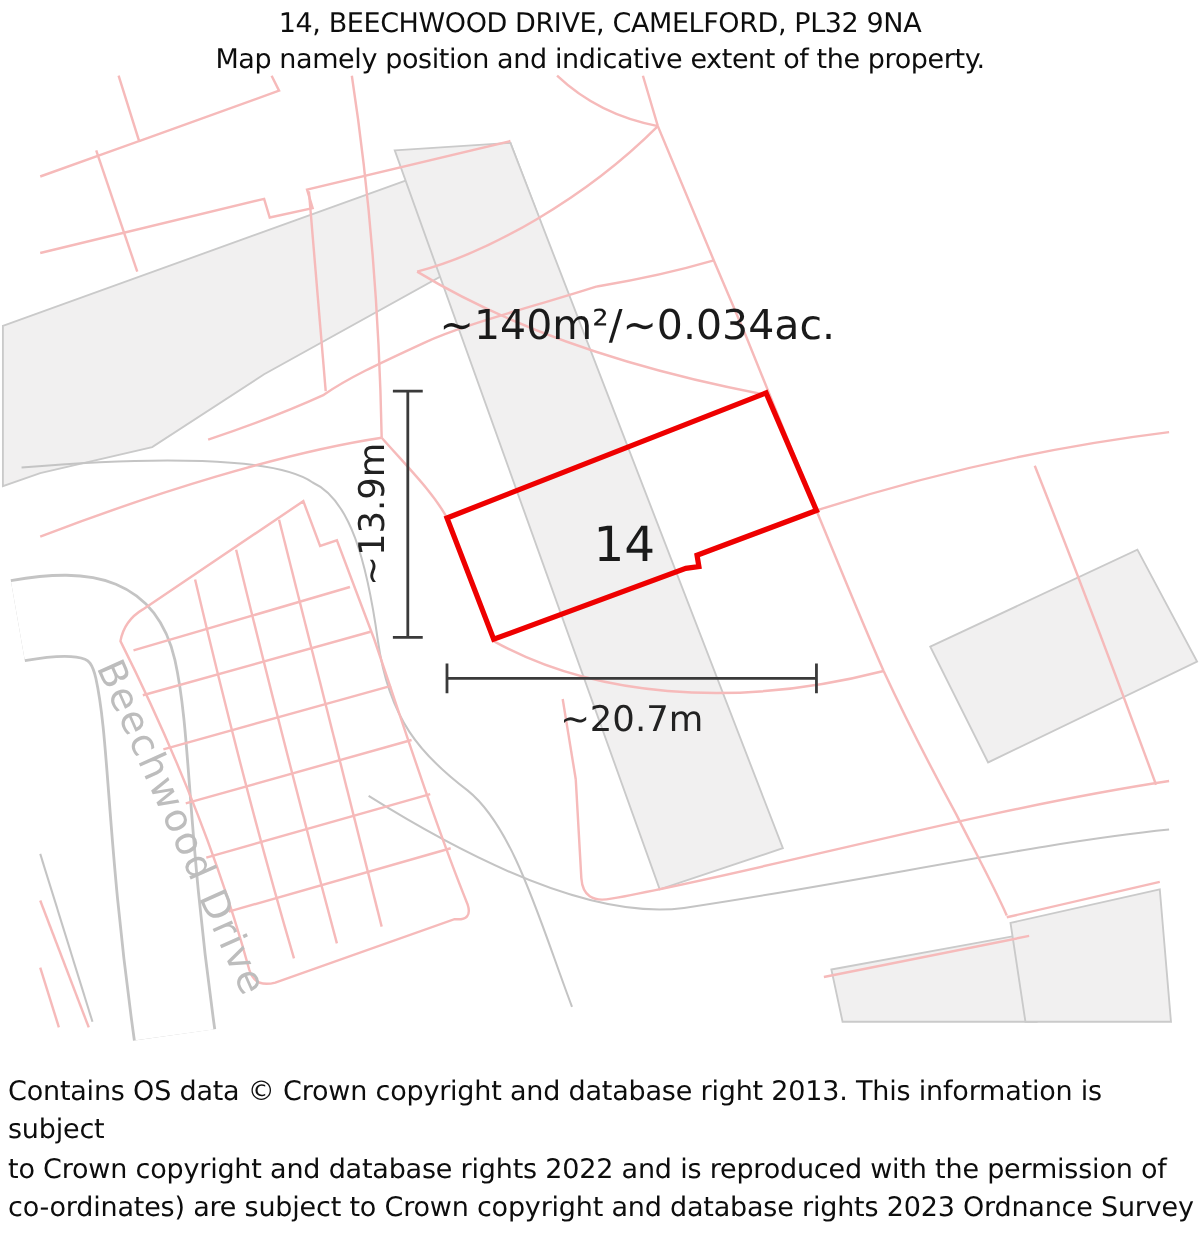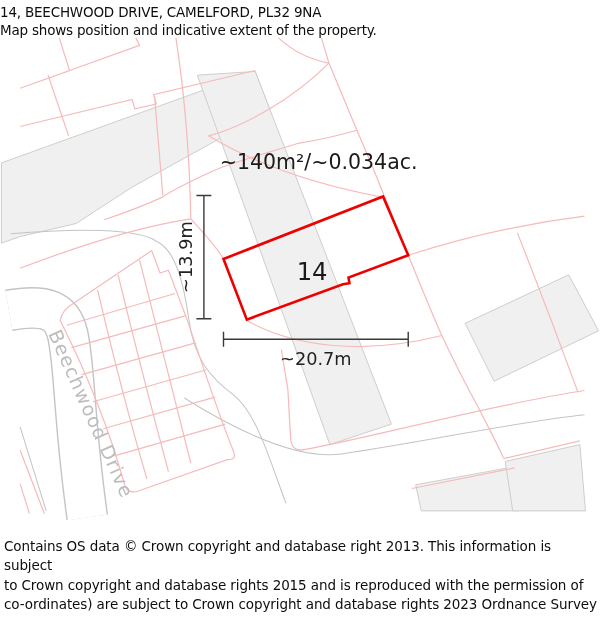--- a/index.html
+++ b/index.html
@@ -3,21 +3,21 @@
 <meta charset="utf-8">
 <style>
   html,body{margin:0;padding:0;}
   body{
     width:600px;height:625px;position:relative;overflow:hidden;
     background:#ffffff;
     font-family:"DejaVu Sans","Liberation Sans",sans-serif;
     color:#111;
   }
   .header{
-    position:absolute;top:3px;left:0;width:600px;text-align:left;
+    position:absolute;top:3px;left:0;width:600px;text-align:center;
     font-size:13.5px;line-height:18px;letter-spacing:-0.2px;color:#0d0d0d;
   }
   .map-wrap{position:absolute;top:36px;left:0;width:600px;height:501px;}
   svg text{font-family:"DejaVu Sans","Liberation Sans",sans-serif;}
   .parcel{stroke:#f6baba;stroke-width:1.3;fill:none;}
   .bldg{fill:#f1f0f0;stroke:#cacaca;stroke-width:1;}
   .gline{stroke:#c4c4c4;stroke-width:1.1;fill:none;}
   .road-case{stroke:#c4c4c4;stroke-width:45;fill:none;}
   .road-fill{stroke:#ffffff;stroke-width:42;fill:none;}
   .dim{stroke:#3a3a3a;stroke-width:1.5;fill:none;}
@@ -29,21 +29,21 @@
   .footer{
     position:absolute;top:537px;left:4px;width:594px;
     font-size:13.5px;line-height:19.4px;letter-spacing:-0.1px;color:#0d0d0d;
   }
 </style>
 </head>
 <body>
 
 <div class="header">
   <div>14, BEECHWOOD DRIVE, CAMELFORD, PL32 9NA</div>
-  <div>Map shows position and indicative extent of the property.</div>
+  <div>Map namely position and indicative extent of the property.</div>
 </div>
 
 <div class="map-wrap">
 <svg width="600" height="501" viewBox="0 36 600 537">
 
   <g>
     <polygon class="bldg" points="-20,172 252,74 268,116 120,198 60,237 0,251 -20,258"></polygon>
     <polygon class="bldg" points="190,78 252,74 398,452 332,474"></polygon>
     <polygon class="bldg" points="477,344 588,292 620,352 508,406"></polygon>
     <polygon class="bldg" points="424,517 528,498 534,545 430,545"></polygon>
@@ -111,16 +111,16 @@
   <text class="area-text" x="320" y="179" text-anchor="middle">~140m²/~0.034ac.</text>
   <text class="plot-text" x="313" y="298" text-anchor="middle">14</text>
   <text class="dim-text" text-anchor="middle" transform="translate(184,273) rotate(-90)">~13.9m</text>
   <text class="dim-text" x="317" y="389" text-anchor="middle">~20.7m</text>
   <text class="street-text" transform="translate(30,355) rotate(66)">Beechwood Drive</text>
 </svg>
 </div>
 
 <div class="footer">
   <div>Contains OS data © Crown copyright and database right 2013. This information is subject</div>
-  <div>to Crown copyright and database rights 2015 and is reproduced with the permission of</div>
+  <div>to Crown copyright and database rights 2022 and is reproduced with the permission of</div>
   <div>co-ordinates) are subject to Crown copyright and database rights 2023 Ordnance Survey</div>
 
 </div>
 
 </body></html>

